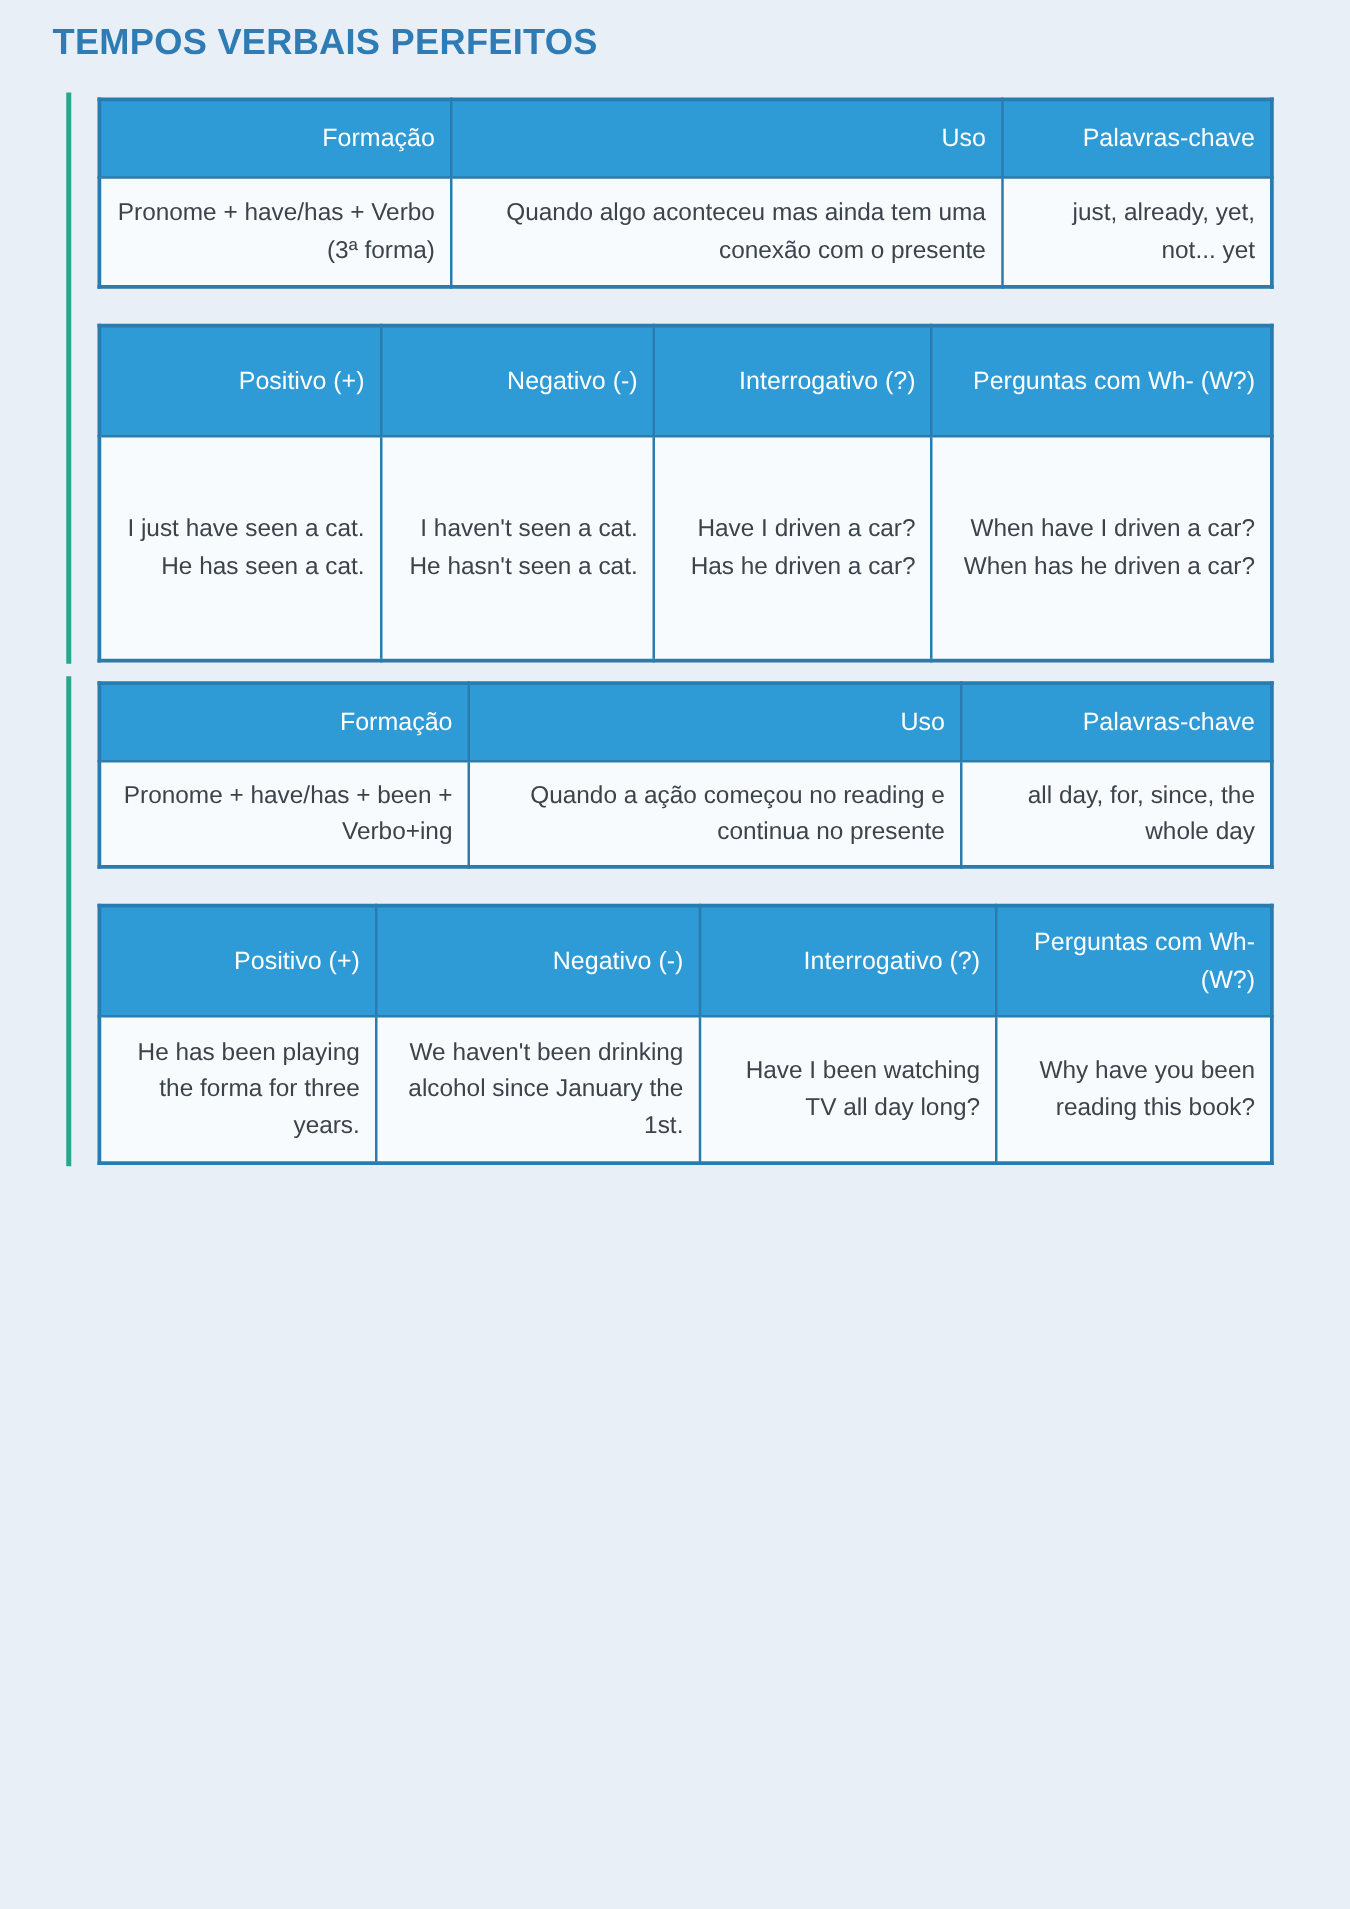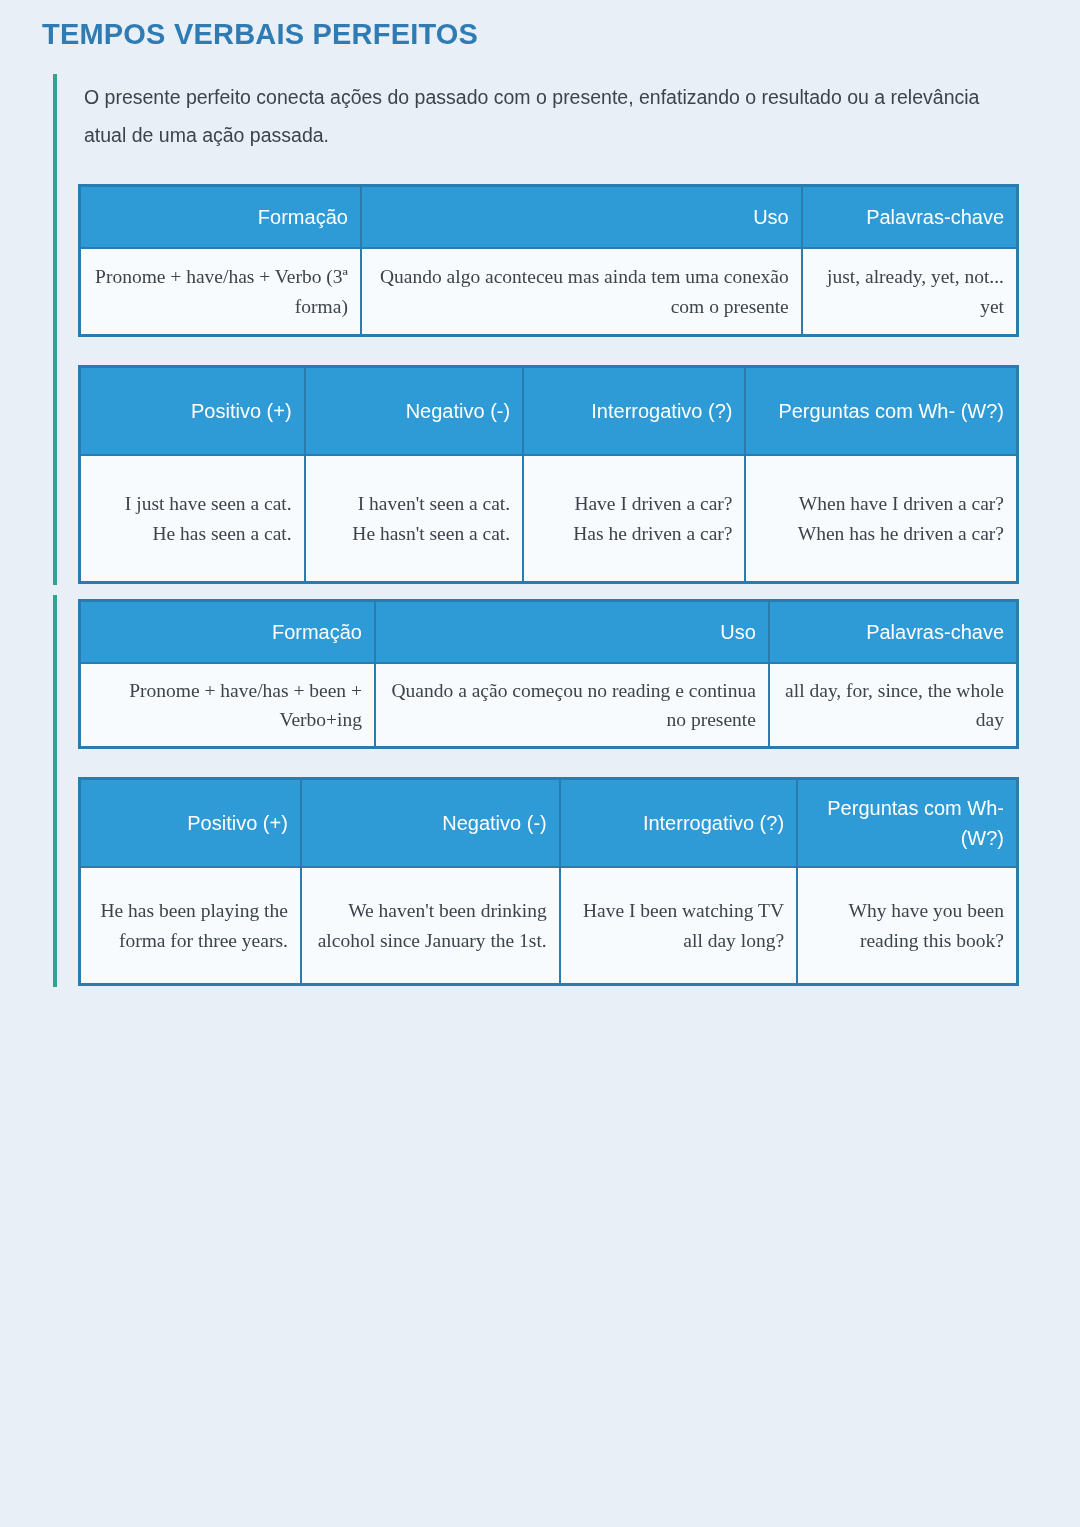--- a/index.html
+++ b/index.html
@@ -70,41 +70,39 @@
   th{
     background:var(--header-blue);
     color:var(--header-text);
     font-weight:400;
     font-size:20px;
   }
   td{
     background:var(--cell-bg);
     font-size:19.5px;
     white-space:pre-line;
-    font-family:Liberation Serif, serif;
   }
   .t-formation th{ height:62px; }
   .t-formation td{ height:88px; }
   .t-formation-2 td{ height:85px;margin-top:44px; }
   .t-examples th{ height:88px; }
-  .t-examples-1 td{ height:128px; }
+  .t-examples-1 td{ height:180px; }
   .t-examples-2 td{ height:118px; }
   
   .t1 .c1{width:30%;} .t1 .c2{width:47%;} .t1 .c3{width:23%;}
   .t2 .c1{width:24%;} .t2 .c2{width:23.3%;} .t2 .c3{width:23.7%;} .t2 .c4{width:29%;}
   .t3 .c1{width:31.5%;} .t3 .c2{width:42%;} .t3 .c3{width:26.5%;}
   .t4 .c1{width:23.6%;} .t4 .c2{width:27.6%;} .t4 .c3{width:25.3%;} .t4 .c4{width:23.5%;}
 </style>
 </head>
 <body>
 
 <h1 class="page-title">TEMPOS VERBAIS PERFEITOS</h1>
 
 <section class="section">
-  <p class="section-description">O presente perfeito conecta ações do passado com o presente, enfatizando o resultado ou a relevância atual de uma ação passada.</p>
 
   <table class="t-formation t1">
     <thead>
       <tr>
         <th class="c1">Formação</th>
         <th class="c2">Uso</th>
         <th class="c3">Palavras-chave</th>
       </tr>
     </thead>
     <tbody>

